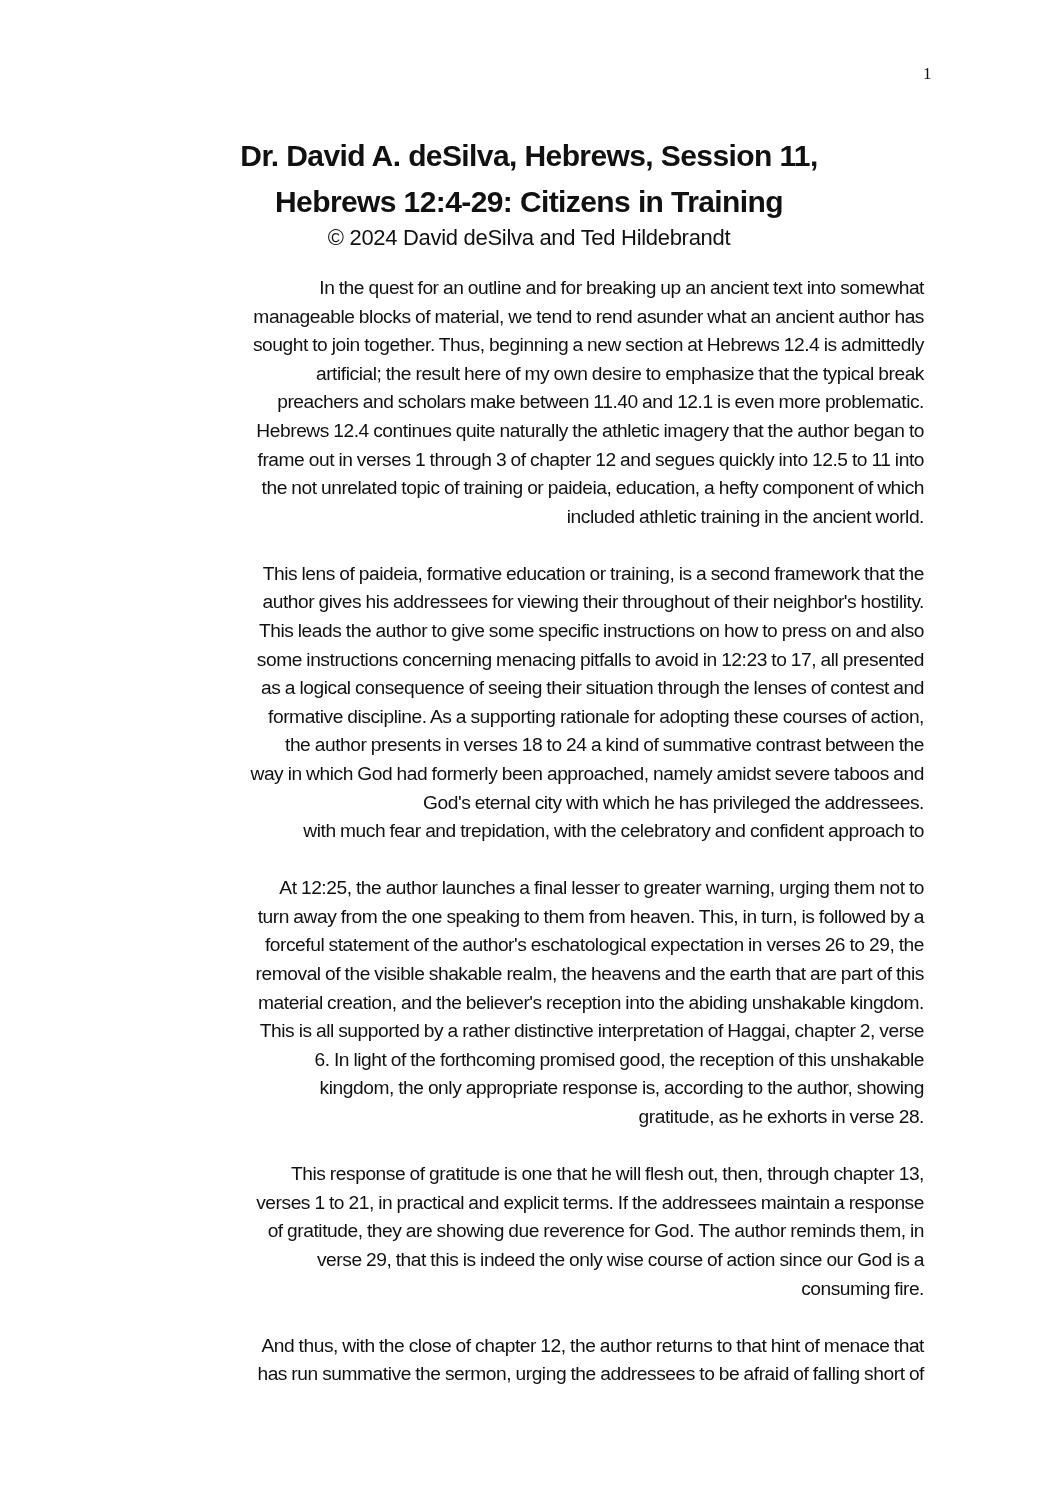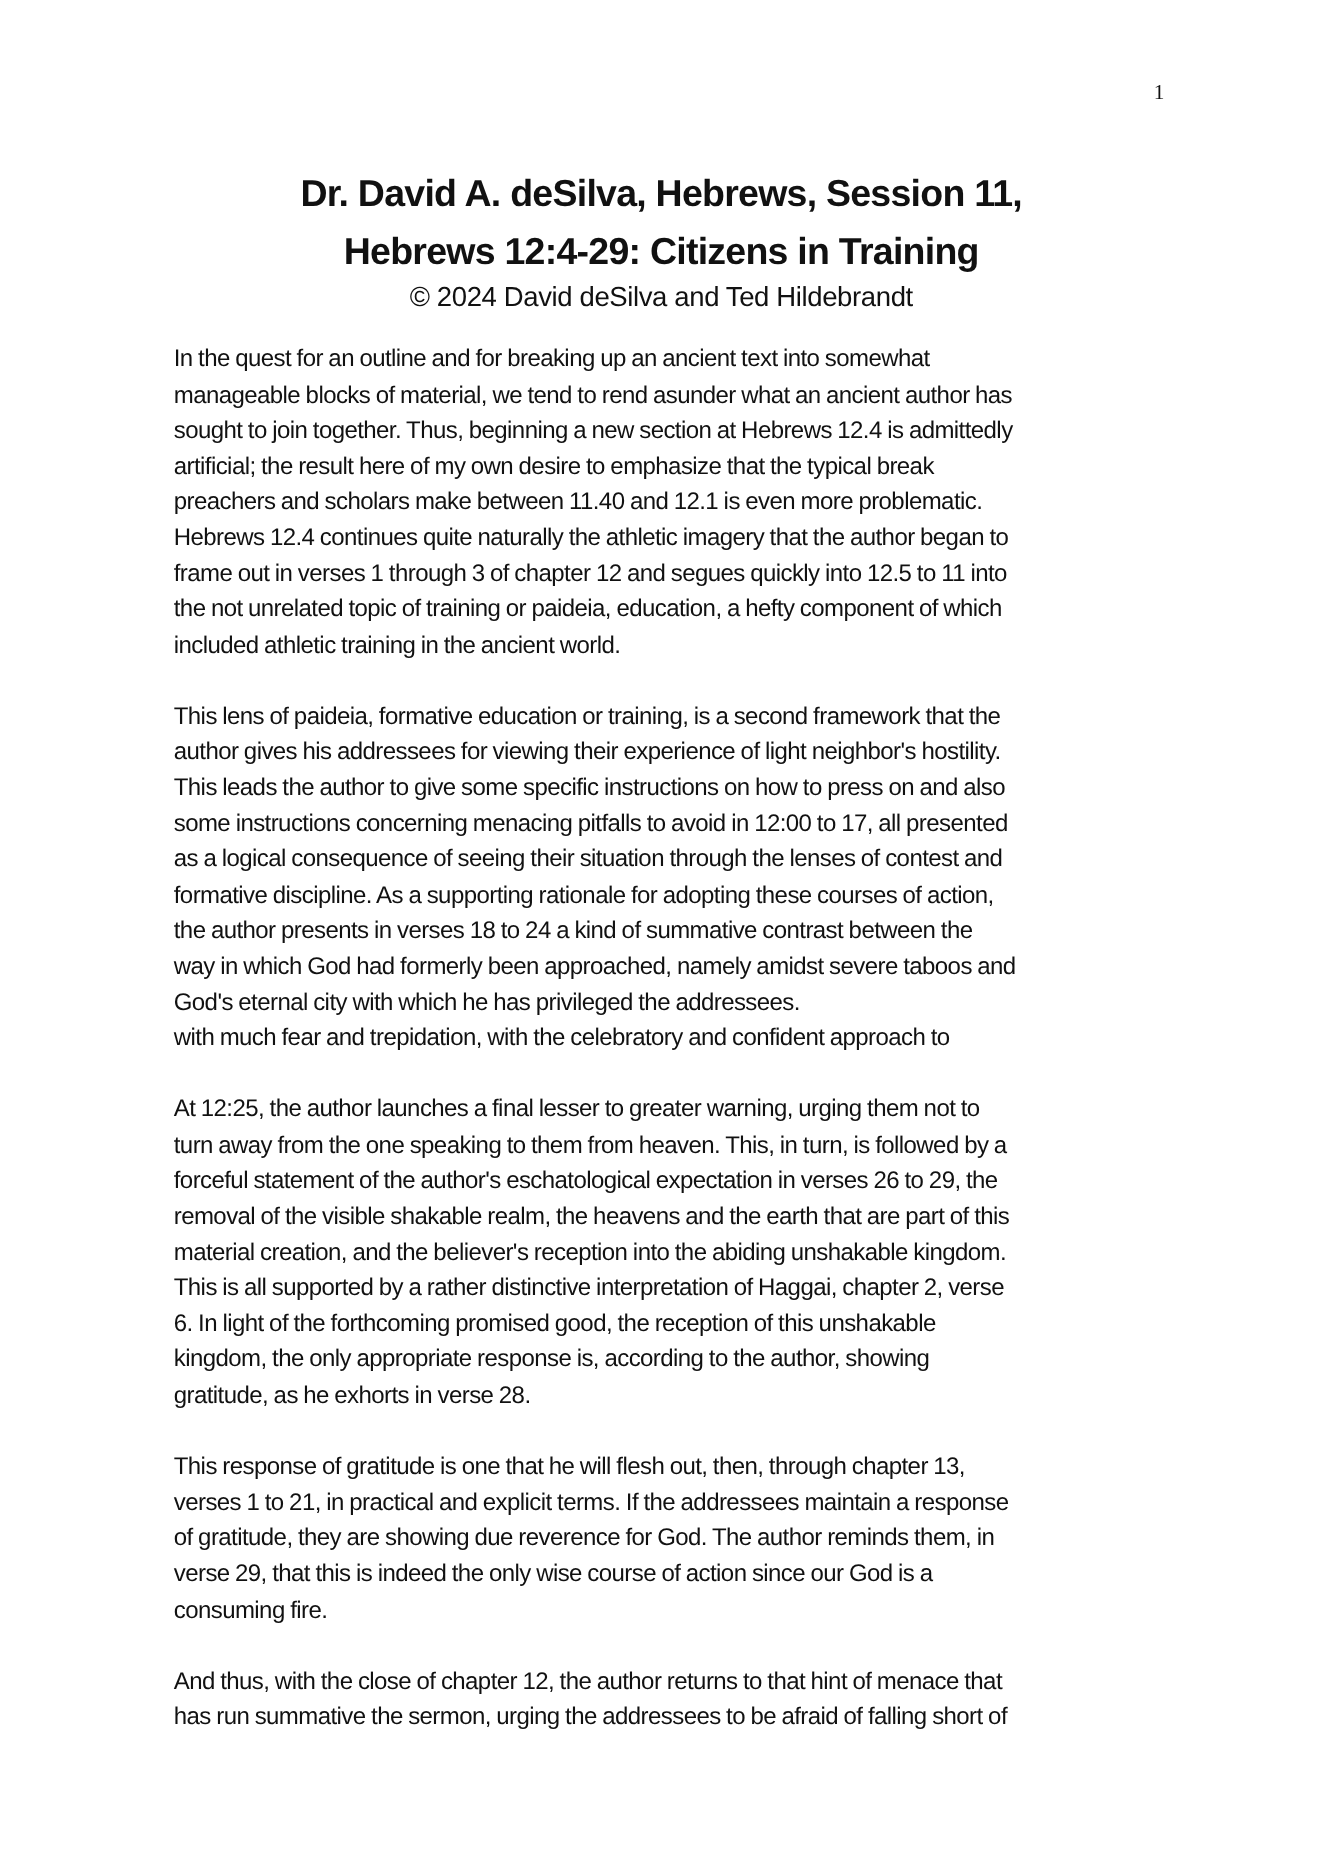--- a/index.html
+++ b/index.html
@@ -40,22 +40,23 @@
   .copyright {
     font-family: "Liberation Sans", sans-serif;
     font-size: 22px;
     line-height: 26px;
     letter-spacing: -0.3px;
     margin: 0;
   }
   .body-text {
     position: absolute;
     top: 274px;
-    left: 139px;
+    left: 112px;
     width: 812px;
+    text-align: right;
   }
   .body-text p {
     font-family: "Liberation Sans", sans-serif;
     font-size: 19.2px;
     line-height: 28.6px;
     letter-spacing: -0.45px;
     word-spacing: -0.5px;
     margin: 0 0 28.5px 0;
     white-space: nowrap;
   }
@@ -81,23 +82,23 @@
     <span class="ln">sought to join together. Thus, beginning a new section at Hebrews 12.4 is admittedly</span>
     <span class="ln">artificial; the result here of my own desire to emphasize that the typical break</span>
     <span class="ln">preachers and scholars make between 11.40 and 12.1 is even more problematic.</span>
     <span class="ln">Hebrews 12.4 continues quite naturally the athletic imagery that the author began to</span>
     <span class="ln">frame out in verses 1 through 3 of chapter 12 and segues quickly into 12.5 to 11 into</span>
     <span class="ln">the not unrelated topic of training or paideia, education, a hefty component of which</span>
     <span class="ln">included athletic training in the ancient world.</span>
   </p>
   <p>
     <span class="ln">This lens of paideia, formative education or training, is a second framework that the</span>
-    <span class="ln">author gives his addressees for viewing their experience of light neighbor's hostility.</span>
+    <span class="ln">author gives his addressees for viewing their throughout of their neighbor's hostility.</span>
     <span class="ln">This leads the author to give some specific instructions on how to press on and also</span>
-    <span class="ln">some instructions concerning menacing pitfalls to avoid in 12:00 to 17, all presented</span>
+    <span class="ln">some instructions concerning menacing pitfalls to avoid in 12:23 to 17, all presented</span>
     <span class="ln">as a logical consequence of seeing their situation through the lenses of contest and</span>
     <span class="ln">formative discipline. As a supporting rationale for adopting these courses of action,</span>
     <span class="ln">the author presents in verses 18 to 24 a kind of summative contrast between the</span>
     <span class="ln">way in which God had formerly been approached, namely amidst severe taboos and</span>
     <span class="ln">God's eternal city with which he has privileged the addressees.</span>
     <span class="ln">with much fear and trepidation, with the celebratory and confident approach to</span>
   </p>
   <p>
     <span class="ln">At 12:25, the author launches a final lesser to greater warning, urging them not to</span>
     <span class="ln">turn away from the one speaking to them from heaven. This, in turn, is followed by a</span>

